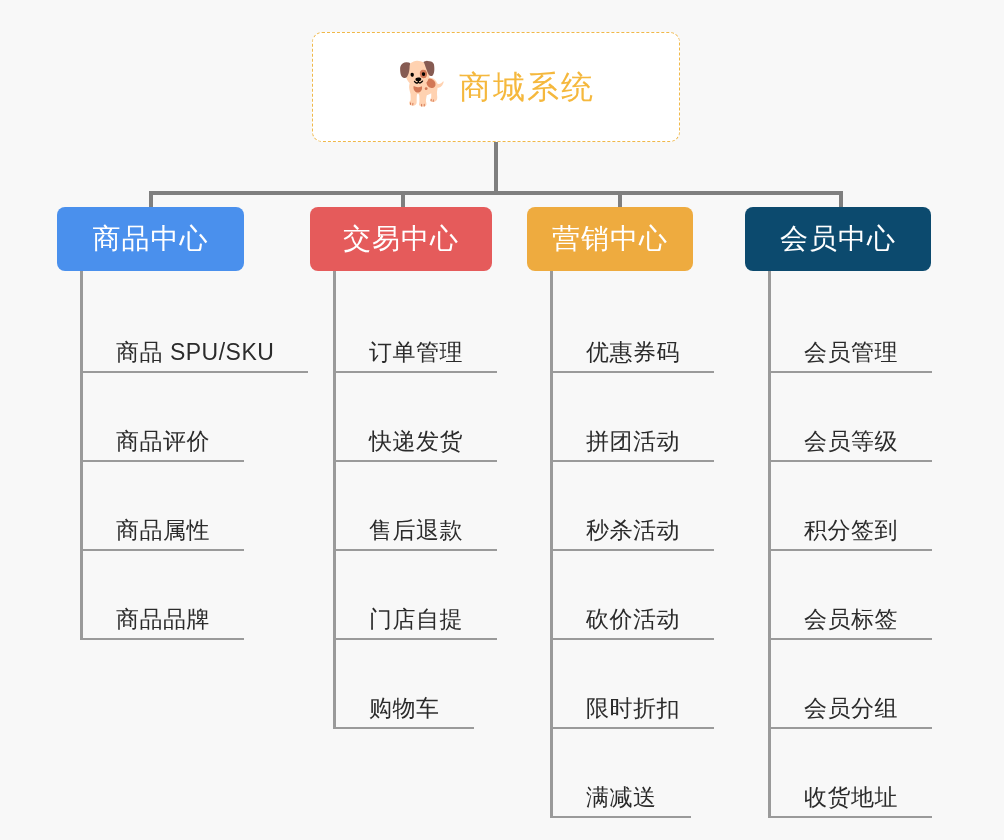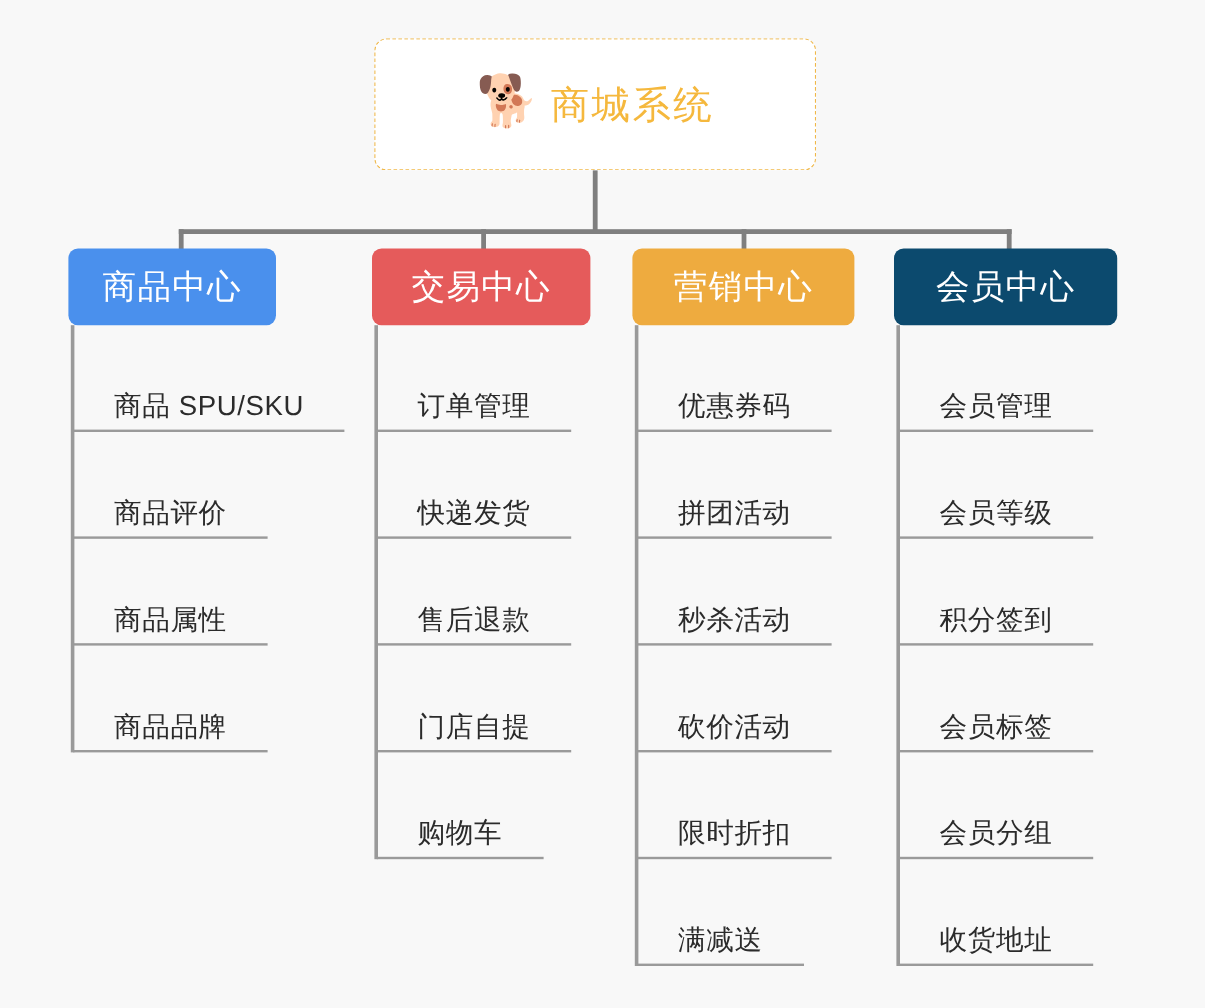--- a/index.html
+++ b/index.html
@@ -95,30 +95,31 @@
     display: flex;
     align-items: center;
     justify-content: center;
     color: #ffffff;
     font-size: 28px;
     letter-spacing: 1px;
     box-sizing: border-box;
     padding: 0 24px;
     white-space: nowrap;
   }
-  .col-1 .cat-box { width: 173px; background: #4a90ed; }
+  .col-1 .cat-box { width: 187px; background: #4a90ed; }
   .col-2 .cat-box { width: 182px; background: #e55b5b; }
-  .col-3 .cat-box { width: 185px; background: #eeab3f; }
+  .col-3 .cat-box { width: 166px; background: #eeab3f; }
   .col-4 .cat-box { width: 186px; background: #0c4a6e; }
 
   
   .children {
     position: relative;
-    margin-left: 2px;
+    margin-left: 23px;
     border-left: 3px solid #9a9a9a;
+    padding-top: 13px;
   }
 
   .leaf {
     position: relative;
     height: 89px;
     box-sizing: border-box;
     display: flex;
     align-items: flex-end;
   }
   .leaf-inner {

